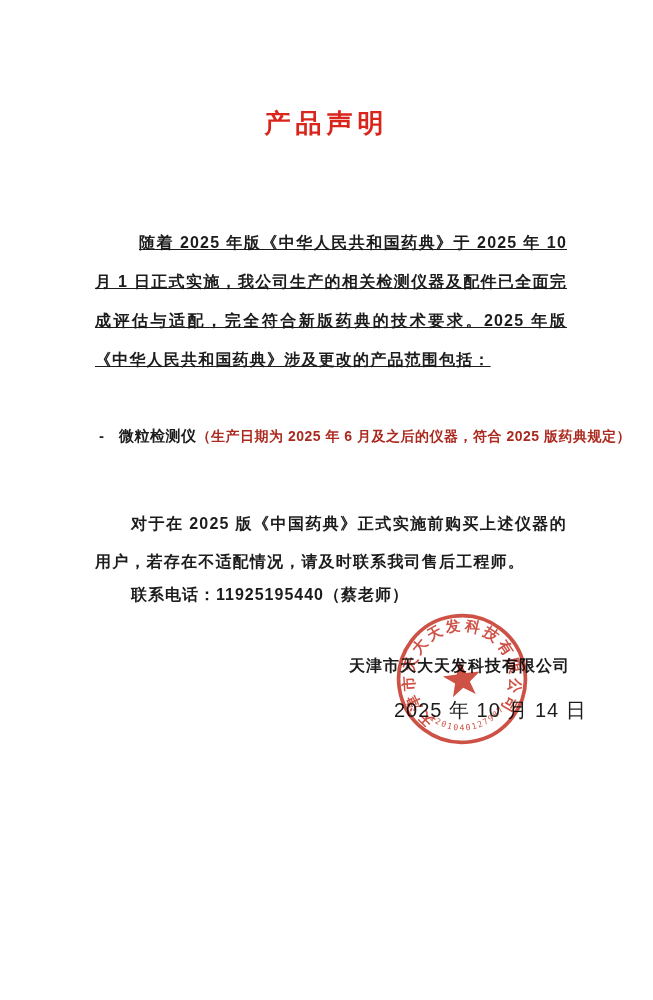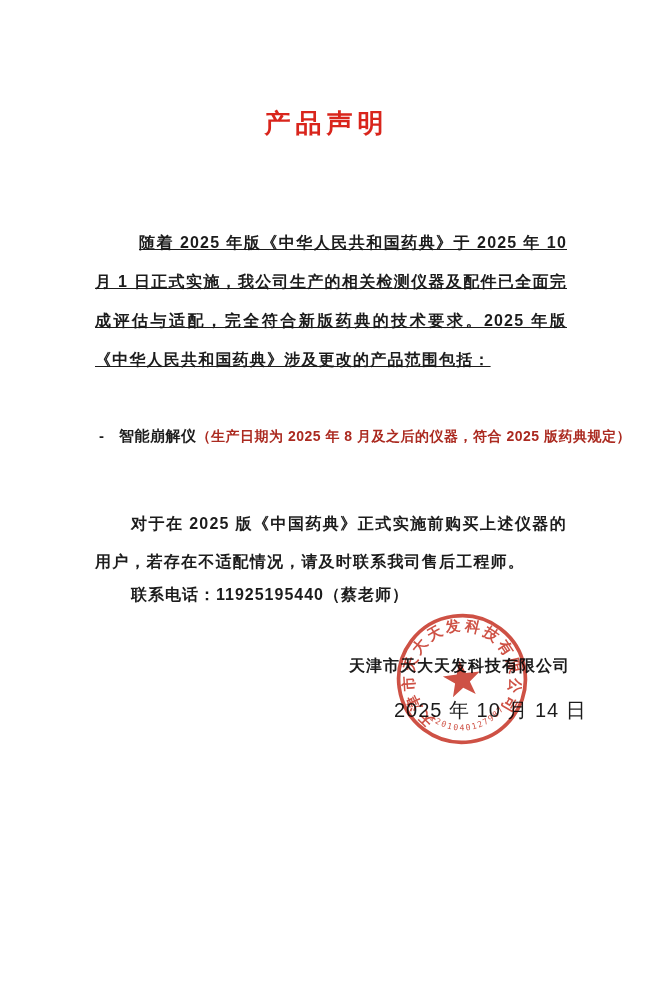--- a/index.html
+++ b/index.html
@@ -70,21 +70,21 @@
 
 <div class="page">
 
   <div class="title">产品声明</div>
 
 
   <div class="para1">随着 2025 年版《中华人民共和国药典》于 2025 年 10 月 1 日正式实施，我公司生产的相关检测仪器及配件已全面完成评估与适配，完全符合新版药典的技术要求。2025 年版《中华人民共和国药典》涉及更改的产品范围包括：</div>
 
   <div class="bullets">
     <div class="bullet-line">
-      <span class="bullet-dash">-</span><span>智能崩解仪</span><span class="bullet-note">（生产日期为 2025 年 8 月及之后的仪器，符合 2025 版药典规定）</span>
+      <span class="bullet-dash">-</span><span>微粒检测仪</span><span class="bullet-note">（生产日期为 2025 年 6 月及之后的仪器，符合 2025 版药典规定）</span>
     </div>
   </div>
 
   <div class="para2">对于在 2025 版《中国药典》正式实施前购买上述仪器的用户，若存在不适配情况，请及时联系我司售后工程师。</div>
 
   <div class="contact">联系电话：11925195440（蔡老师）</div>
 
   <div class="sig-company">天津市天大天发科技有限公司</div>
   <div class="sig-date">2025 年 10 月 14 日</div>
 

